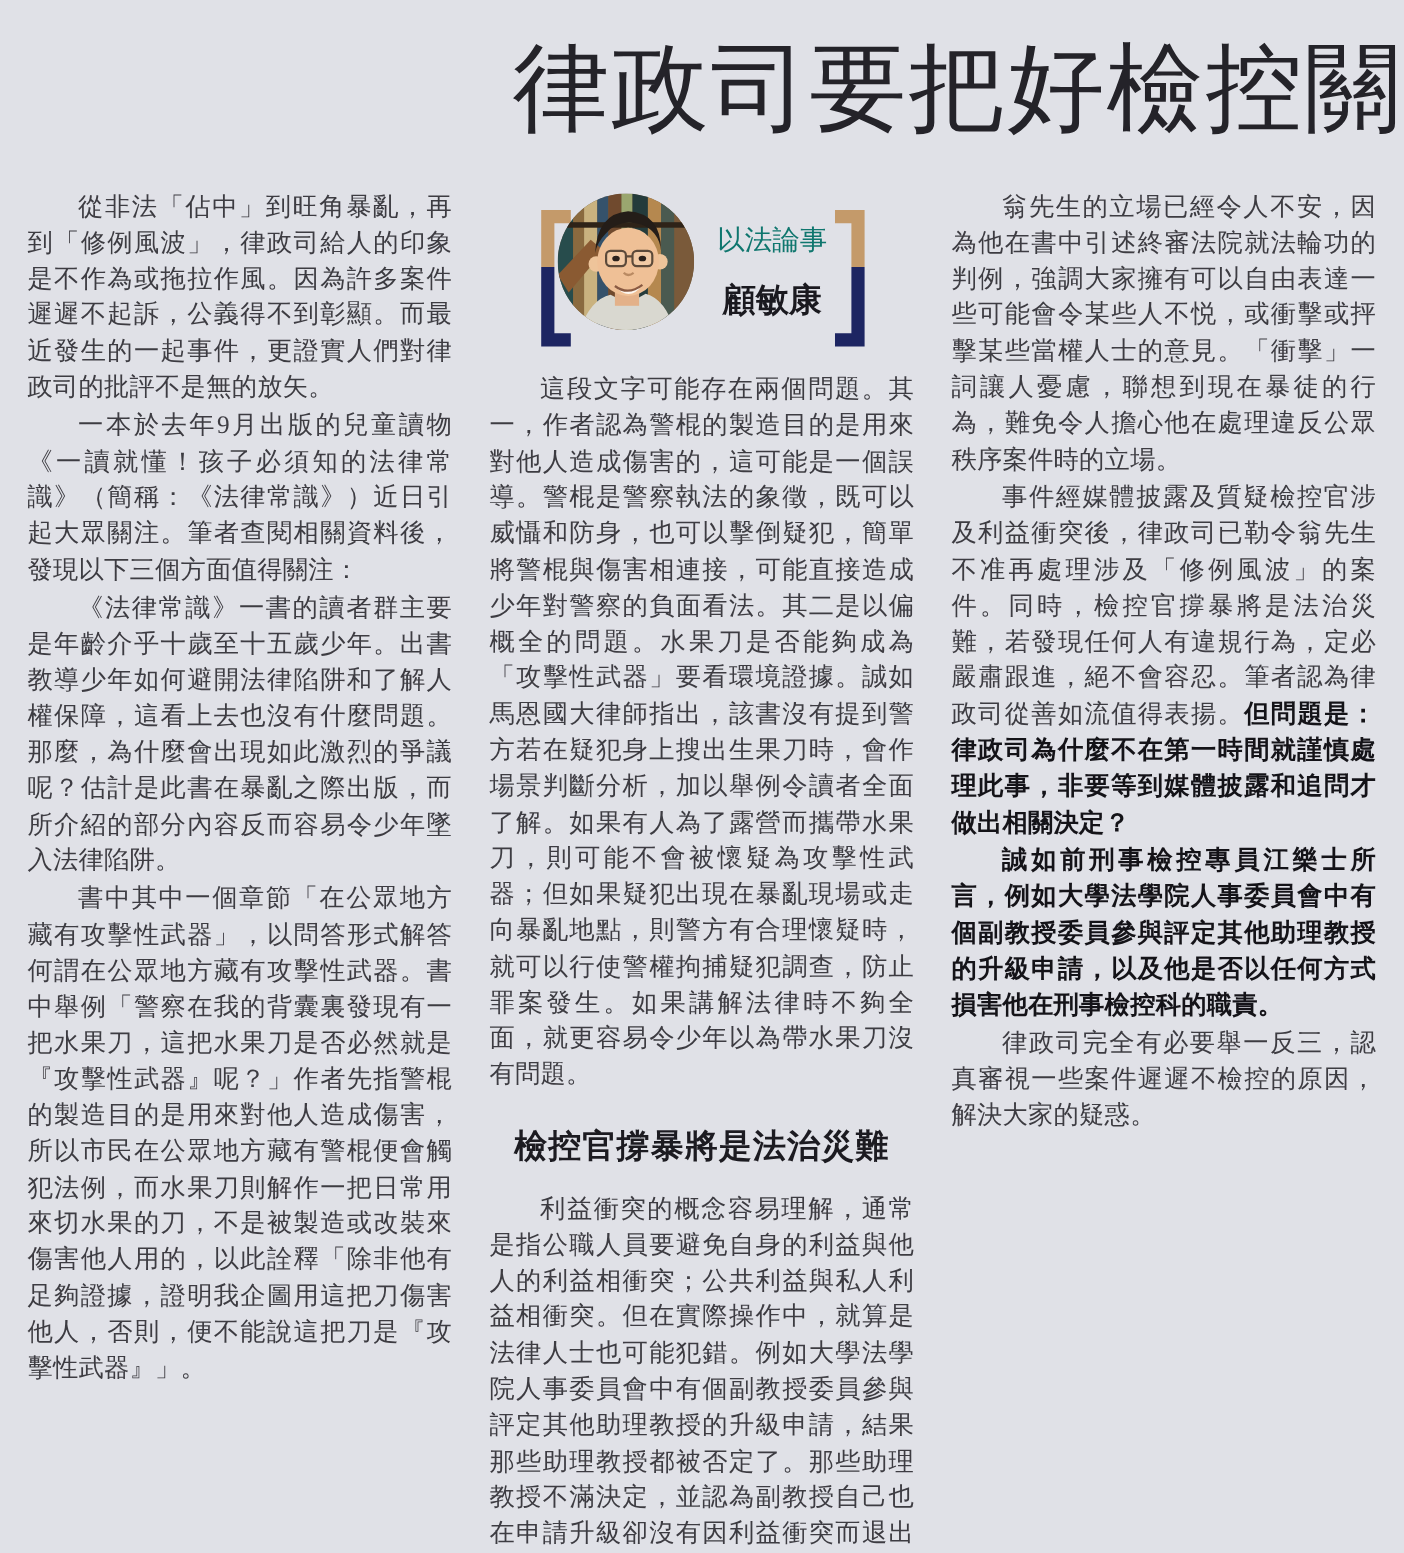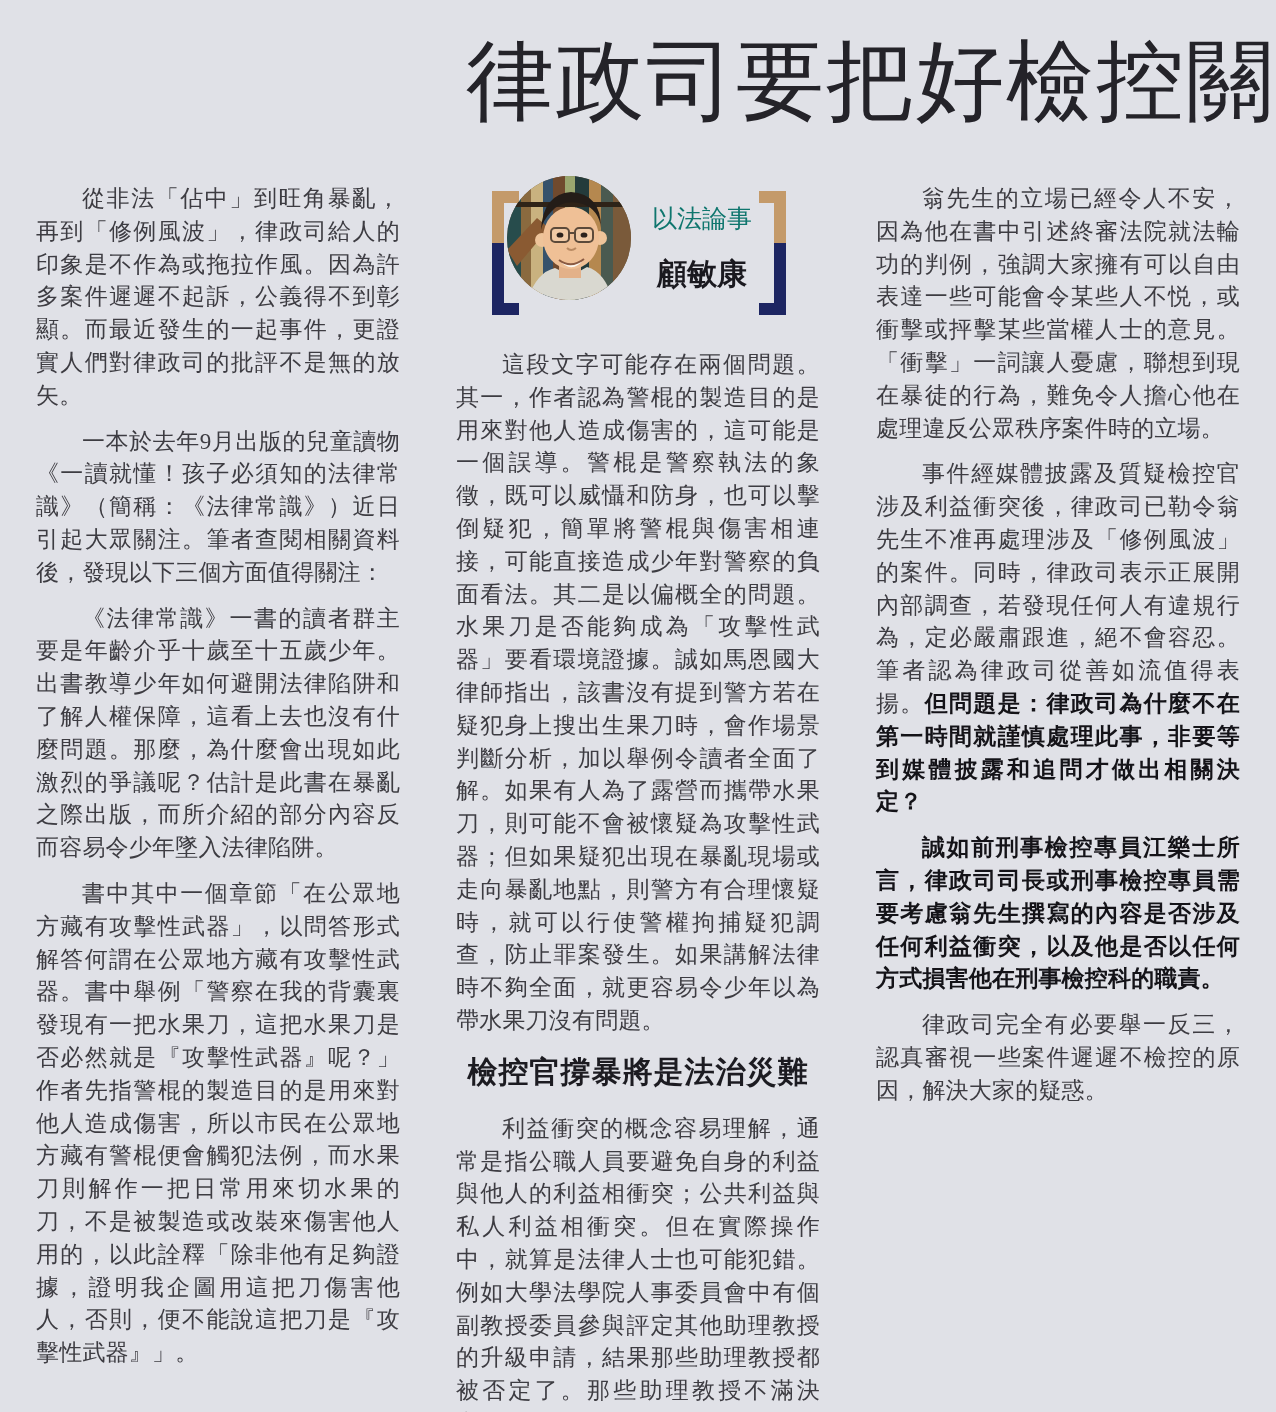--- a/index.html
+++ b/index.html
@@ -21,33 +21,33 @@
   }
   .columns{
     display:flex;
     gap:30px;
     padding:0 23px;
     margin-top:32px;
     align-items:flex-start;
   }
   .col{width:390px;}
   .para{
-    margin:13px;
+    margin:2px;
     font-size:23px;
     line-height:32.8px;
     text-align:justify;
     text-indent:2em;
     color:#3d3c42;
     letter-spacing:0.2px;
   }
   .para.noindent{text-indent:0;}
   .run{font-weight:400;}
   .run.bold{font-weight:700;color:#141318;}
   .subhead{
-    margin:14px 0 20px;
+    margin:28px 0 20px;
     text-align:center;
     font-size:30px;
     font-weight:700;
     letter-spacing:1px;
     color:#1c1b21;
   }
   
   .byline-box{position:relative;height:166px;}
   .photo{position:absolute;left:64px;top:6px;width:124px;height:124px;}
   .bracket{position:absolute;top:20px;width:34px;height:126px;}
@@ -148,19 +148,19 @@
       </div>
       <div>
           <p class="para"><span class="run">這段文字可能存在兩個問題。其一，作者認為警棍的製造目的是用來對他人造成傷害的，這可能是一個誤導。警棍是警察執法的象徵，既可以威懾和防身，也可以擊倒疑犯，簡單將警棍與傷害相連接，可能直接造成少年對警察的負面看法。其二是以偏概全的問題。水果刀是否能夠成為「攻擊性武器」要看環境證據。誠如馬恩國大律師指出，該書沒有提到警方若在疑犯身上搜出生果刀時，會作場景判斷分析，加以舉例令讀者全面了解。如果有人為了露營而攜帶水果刀，則可能不會被懷疑為攻擊性武器；但如果疑犯出現在暴亂現場或走向暴亂地點，則警方有合理懷疑時，就可以行使警權拘捕疑犯調查，防止罪案發生。如果講解法律時不夠全面，就更容易令少年以為帶水果刀沒有問題。</span></p>
           <h2 class="subhead">檢控官撐暴將是法治災難</h2>
           <p class="para"><span class="run">利益衝突的概念容易理解，通常是指公職人員要避免自身的利益與他人的利益相衝突；公共利益與私人利益相衝突。但在實際操作中，就算是法律人士也可能犯錯。例如大學法學院人事委員會中有個副教授委員參與評定其他助理教授的升級申請，結果那些助理教授都被否定了。那些助理教授不滿決定，並認為副教授自己也在申請升級卻沒有因利益衝突而退出委員會討論。法學院領導辯解說，副教授與助理教授屬於不同層級，兩者之間沒有利益衝突。這聽上</span></p>
         </div>
     </div>
 
     <div class="col">
         <p class="para"><span class="run">翁先生的立場已經令人不安，因為他在書中引述終審法院就法輪功的判例，強調大家擁有可以自由表達一些可能會令某些人不悦，或衝擊或抨擊某些當權人士的意見。「衝擊」一詞讓人憂慮，聯想到現在暴徒的行為，難免令人擔心他在處理違反公眾秩序案件時的立場。</span></p>
-        <p class="para"><span class="run">事件經媒體披露及質疑檢控官涉及利益衝突後，律政司已勒令翁先生不准再處理涉及「修例風波」的案件。同時，律政司表示正展開內部調查，若發現任何人有違規行為，定必嚴肅跟進，絕不會容忍。筆者認為律政司從善如流值得表揚。</span><span class="run bold">但問題是：律政司為什麼不在第一時間就謹慎處理此事，非要等到媒體披露和追問才做出相關決定？</span></p>
-        <p class="para"><span class="run bold">誠如前刑事檢控專員江樂士所言，律政司司長或刑事檢控專員需要考慮翁先生撰寫的內容是否涉及任何利益衝突，以及他是否以任何方式損害他在刑事檢控科的職責。</span></p>
+        <p class="para"><span class="run">事件經媒體披露及質疑檢控官涉及利益衝突後，律政司已勒令翁先生不准再處理涉及「修例風波」的案件。同時，檢控官撐暴將是法治災難，若發現任何人有違規行為，定必嚴肅跟進，絕不會容忍。筆者認為律政司從善如流值得表揚。</span><span class="run bold">但問題是：律政司為什麼不在第一時間就謹慎處理此事，非要等到媒體披露和追問才做出相關決定？</span></p>
+        <p class="para"><span class="run bold">誠如前刑事檢控專員江樂士所言，例如大學法學院人事委員會中有個副教授委員參與評定其他助理教授的升級申請，以及他是否以任何方式損害他在刑事檢控科的職責。</span></p>
         <p class="para"><span class="run">律政司完全有必要舉一反三，認真審視一些案件遲遲不檢控的原因，解決大家的疑惑。</span></p>
       </div>
 
   </div>
 </div>
 
 </body></html>

